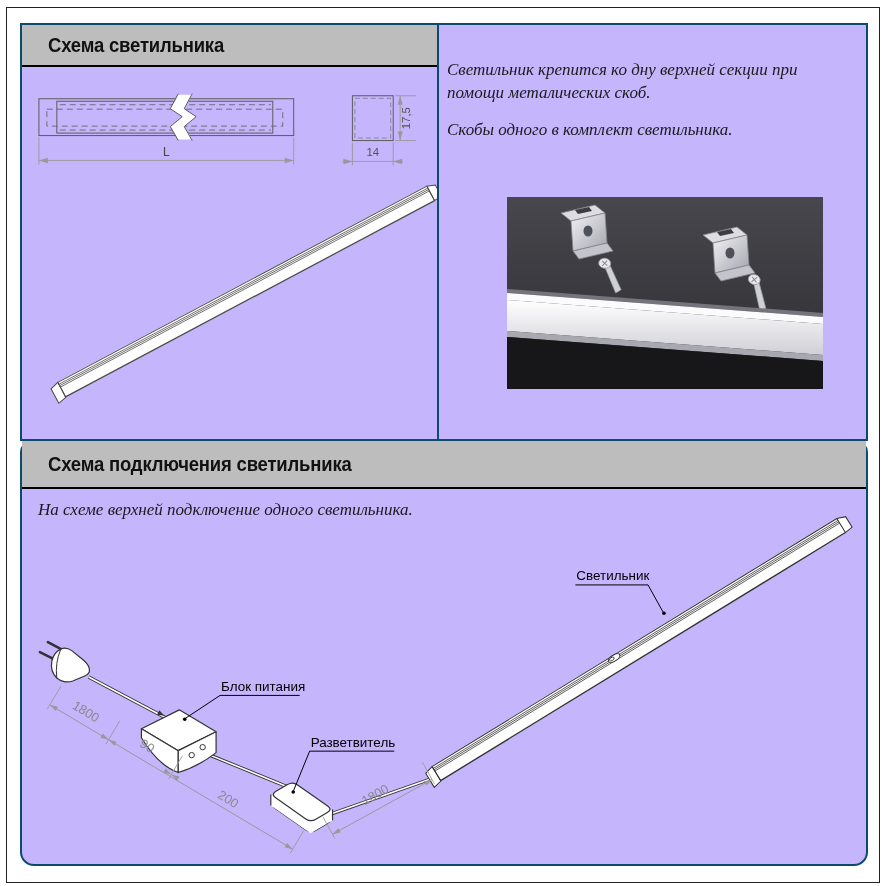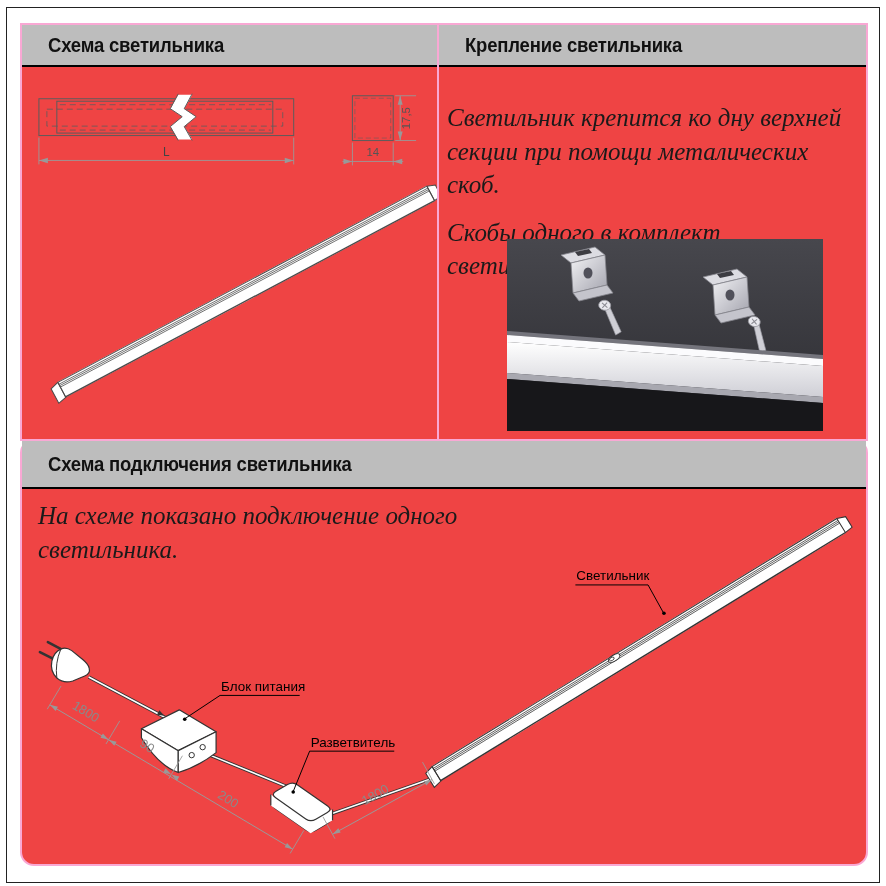--- a/index.html
+++ b/index.html
@@ -1,32 +1,32 @@
 <!DOCTYPE html>
 <html><head>
 <meta charset="utf-8">
 <style>
   * { margin:0; padding:0; box-sizing:border-box; }
   html,body { width:886px; height:886px; background:#fff; font-family:"Liberation Sans",sans-serif; }
   .page { position:relative; width:886px; height:886px; background:#fff; overflow:hidden; }
   .outer-frame { position:absolute; left:6px; top:7px; width:874px; height:876px; border:1px solid #222; }
   .frame { position:absolute; left:20px; top:23px; width:848px; height:843px; }
   .top-row { display:flex; height:418px; }
-  .panel { border:2px solid #f9a8d4; background:#ef4444; }
+  .panel { border:2px solid #0c4a6e; background:#c4b5fd; }
   .panel-left  { width:419px; height:418px; }
   .panel-right { width:431px; height:418px; margin-left:-2px; }
   .panel-bottom{ width:848px; height:427px; margin-top:-2px; position:relative;border-radius:14px; }
   .hdr { height:42px; background:#bdbdbd; border-bottom:2px solid #000; line-height:40px; padding-left:26px;
          font-weight:bold; font-size:21px; color:#111; white-space:nowrap; overflow:hidden; }
   .hdr-b { height:48px; line-height:46px; }
   .hdr span { display:inline-block; transform:scaleX(.88); transform-origin:0 50%; letter-spacing:-.2px; }
   .body-l { position:relative; width:100%; height:372px; }
   .body-r { position:relative; width:100%; height:372px; }
   .body-b { position:relative; width:100%; height:375px; }
-  .serif-txt { font-family:"Liberation Serif",serif; font-style:italic; font-size:25px; line-height:1.34; color:#1a1a1a; }
+  .serif-txt { font-family:"Liberation Serif",serif; font-style:italic; font-size:17px; line-height:1.34; color:#1a1a1a; }
   .body-r .serif-txt { margin:34px 8px 0 8px; }
   .body-r .serif-txt + .serif-txt { margin-top:14px; }
   .photo { position:absolute; left:68px; top:138px; width:316px; height:192px; }
   .intro { position:absolute; left:16px; top:10px; width:450px; }
   .fillsvg { position:absolute; left:0; top:0; width:100%; height:100%; }
 </style>
 </head>
 <body>
 
 <div class="page">
@@ -95,23 +95,20 @@
               <line x1="0" y1="16.5" x2="420" y2="16.5" stroke-width="1.3"></line>
               <line x1="0" y1="0" x2="0" y2="17" stroke-width="1"></line>
               <path d="M420,0 L428,3 L428,15.5 L420,16.5 Z" fill="#fff" stroke-width="1"></path>
               <line x1="420" y1="0" x2="420" y2="16.5" stroke-width="1"></line>
             </g>
           </svg>
         </div>
       </section>
 
       <section class="panel panel-right">
-        <div class="hdr">
-          <span>Крепление светильника</span>
-        </div>
         <div class="body-r">
           <p class="serif-txt">Светильник крепится ко дну верхней секции при помощи металических скоб.</p>
           <p class="serif-txt">Скобы одного в комплект светильника.</p>
           <div class="photo">
             <svg class="fillsvg" viewBox="0 0 316 192">
               <defs>
                 <linearGradient id="bgG" x1="0" y1="0" x2="0" y2="1">
                   <stop offset="0" stop-color="#47474d"></stop>
                     <stop offset="1" stop-color="#2c2c31"></stop>
                 </linearGradient>
@@ -252,18 +249,18 @@
             <line x1="312" y1="346" x2="412" y2="291" stroke-width="1"></line>
             <line x1="302.4" y1="328.5" x2="314.4" y2="350.4"></line>
             <line x1="402.4" y1="273.5" x2="414.4" y2="295.4"></line>
           </g>
           <g fill="#999">
             <polygon points="312,346 317.8,340.0 320.2,344.2"></polygon>
             <polygon points="412,291 403.8,292.8 406.2,297.0"></polygon>
           </g>
           <text transform="translate(357,310) rotate(-29)" text-anchor="middle" font-size="13" fill="#8a8a8a">1800</text>
         </svg>
-        <p class="serif-txt intro">На схеме показано подключение одного светильника.</p>
+        <p class="serif-txt intro">На схеме верхней подключение одного светильника.</p>
       </div>
     </section>
 
   </div>
 </div>
 
 </body></html>

